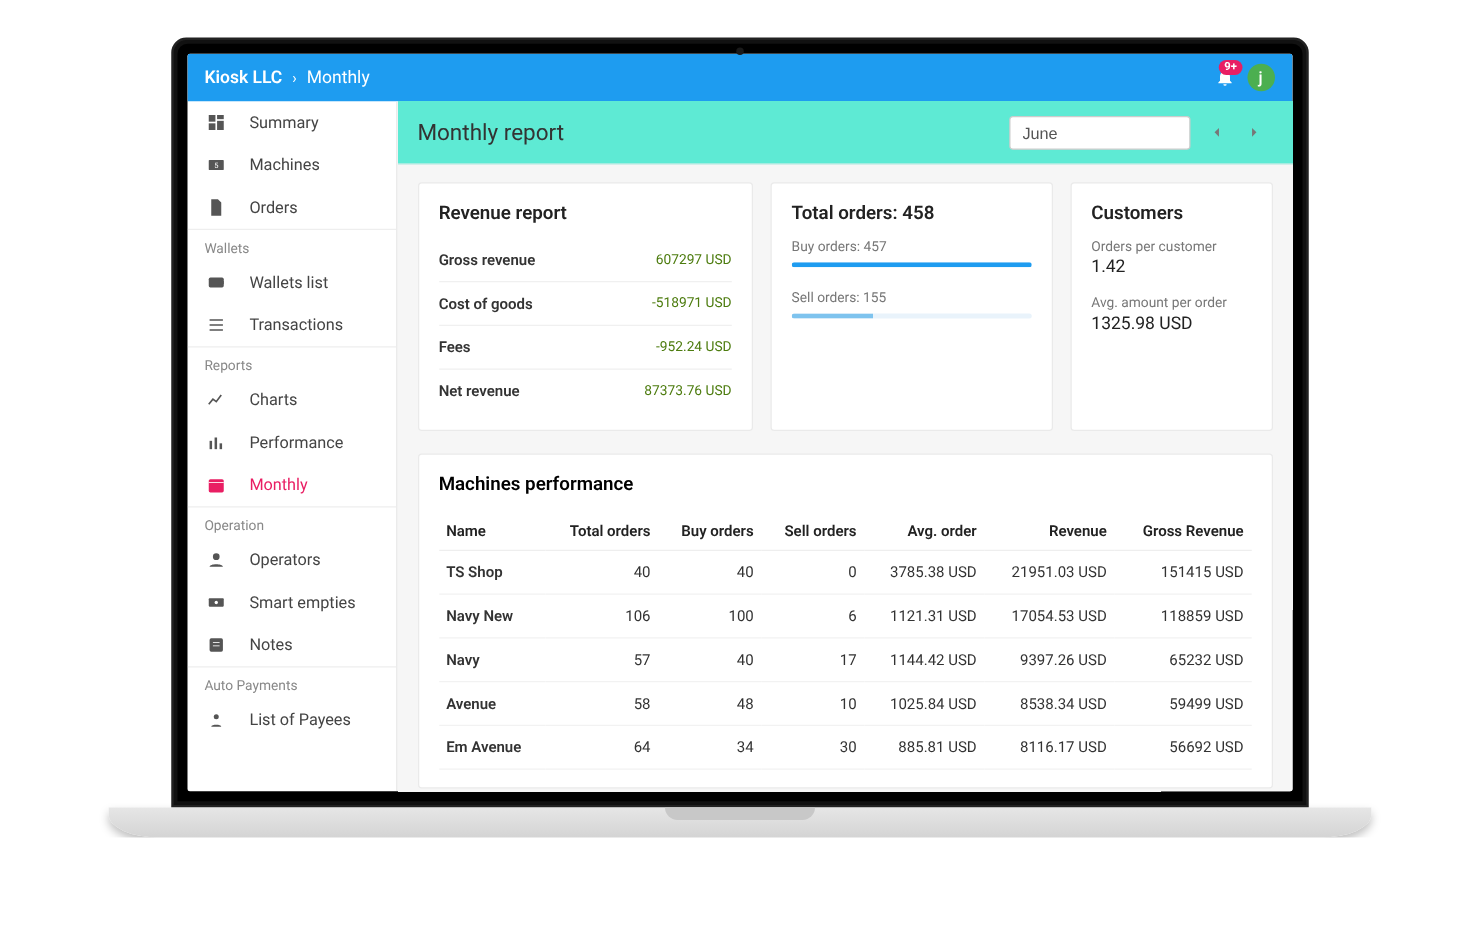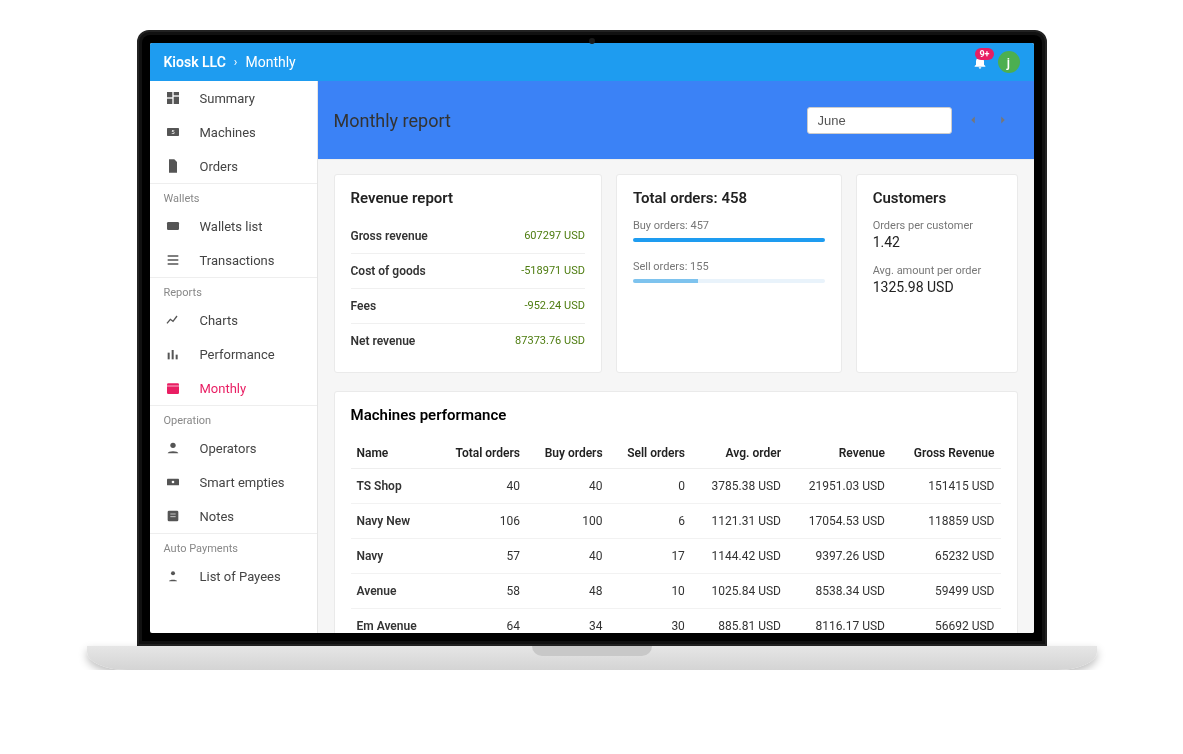--- a/index.html
+++ b/index.html
@@ -118,23 +118,23 @@
   }
 
   
   .main {
     flex:1;
     background:#f6f6f6;
     overflow:auto;
     padding: 12px 16px 24px;
   }
   .page-head {
-    background:#3b82f6;
+    background:#5eead4;
     margin: -12px -16px 14px;
-    padding: 24px 16px;
+    padding: 10px 16px;
     display:flex; align-items:center;
     border-bottom:1px solid #eee;
   }
   .page-title { font-size: 18px; font-weight:400; color:#333; }
   .page-head .spacer { flex:1; }
   .month-select {
     border:1px solid #ccc; border-radius:3px;
     padding: 5px 10px; font-size:13px;
     width: 145px; background:#fff; color:#555;
   }

